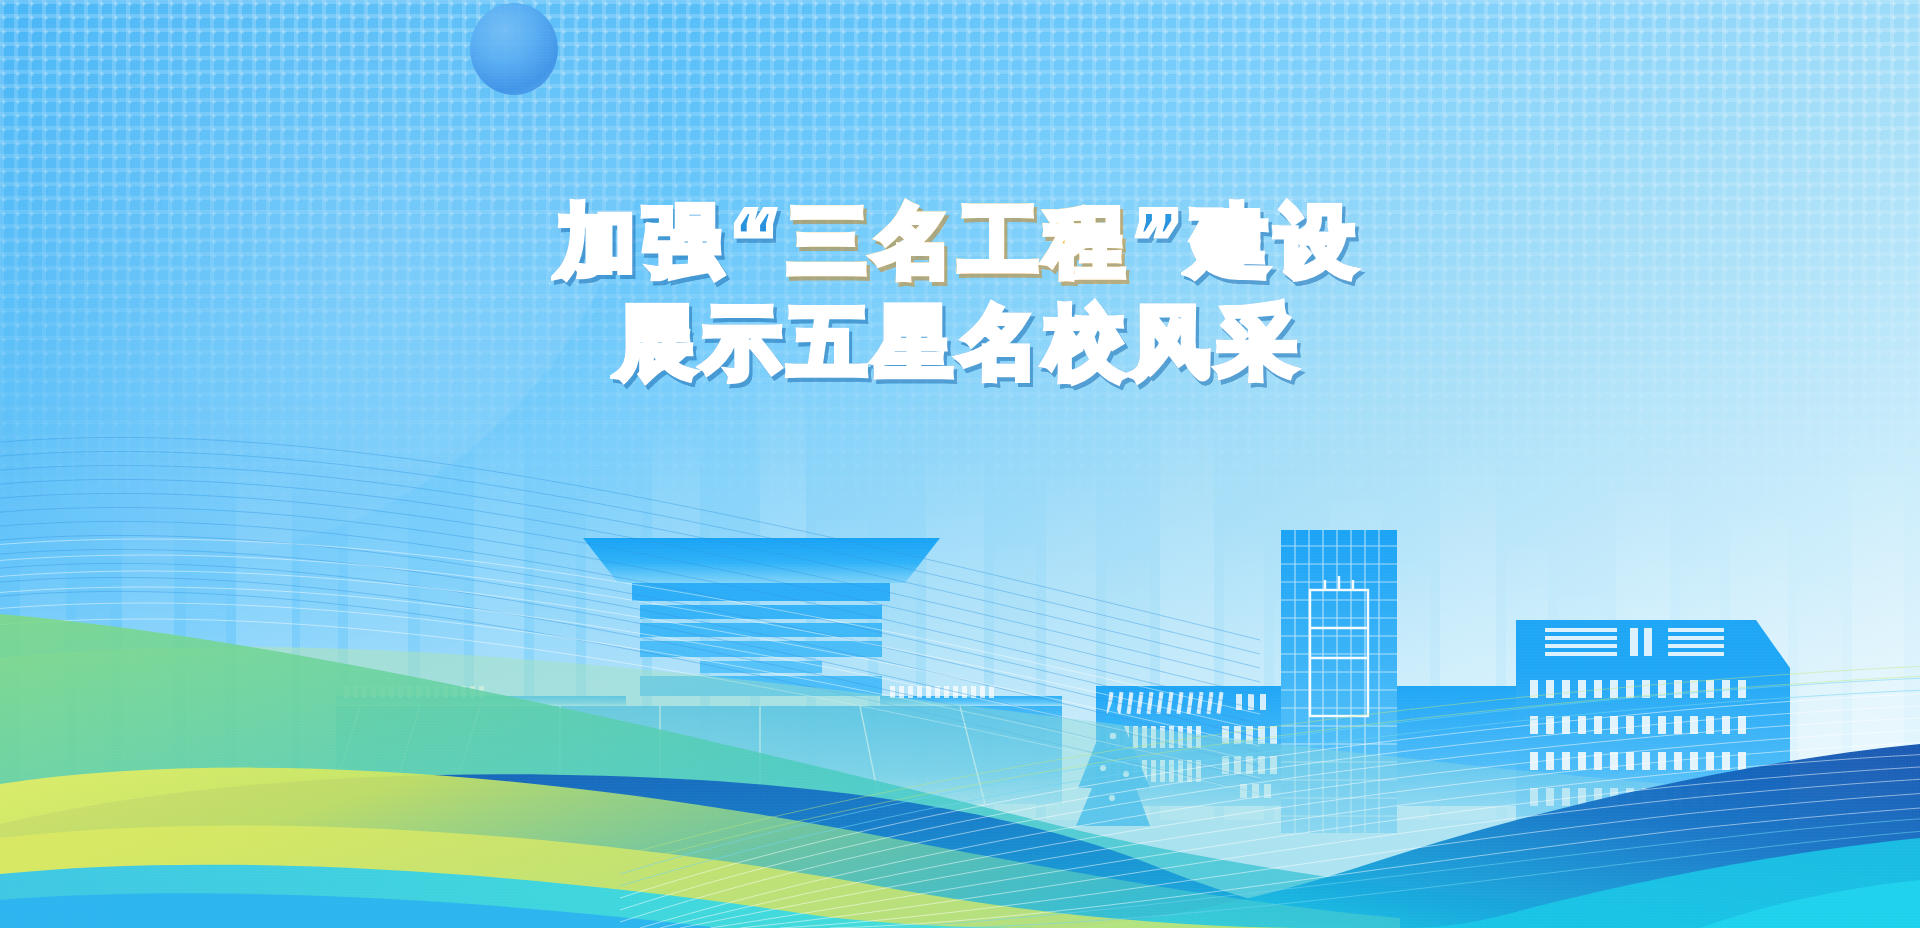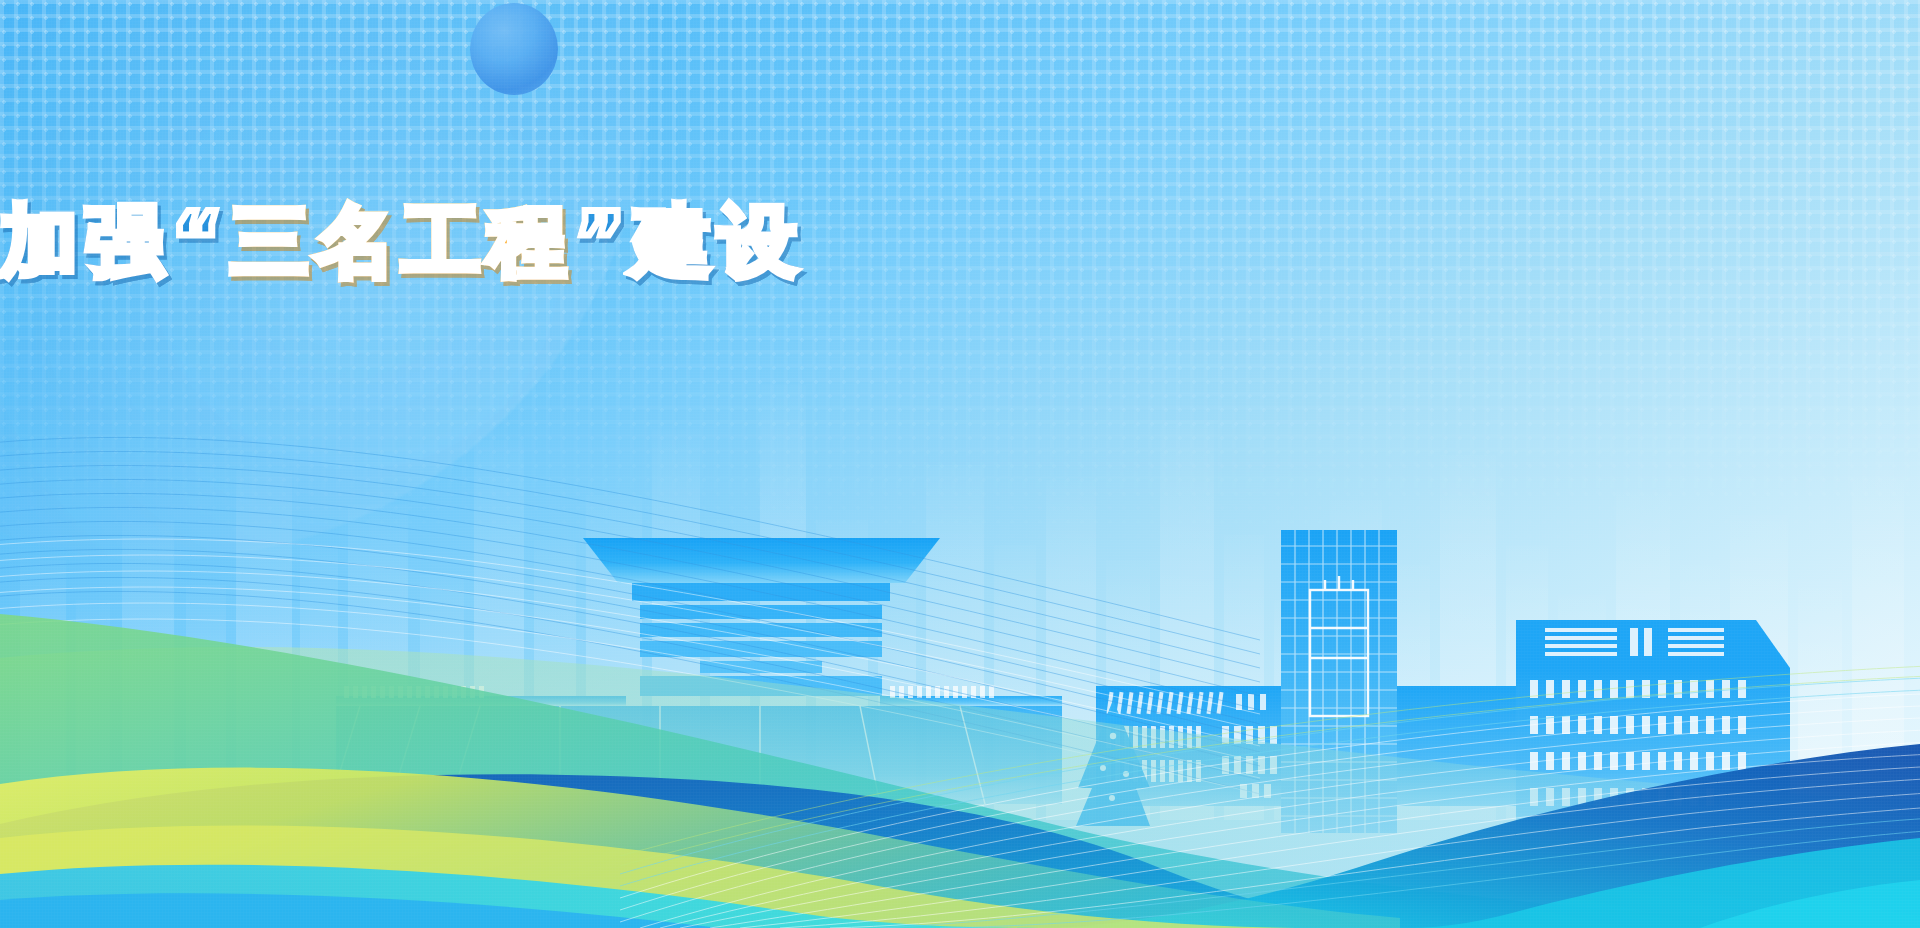--- a/index.html
+++ b/index.html
@@ -75,21 +75,21 @@
     background: radial-gradient(circle at 38% 30%, #74bdf5 0%, #5aaff3 35%, #3f93e8 70%, #5aa8f0 100%);
     filter: blur(.5px);
     opacity: .95;
   }
 
   
   #title-block {
     position: absolute;
     left: 0; right: 0;
     top: 198px;
-    text-align: left;
+    text-align: center;
     z-index: 40;
   }
   .title-line {
     font-family: "DejaVu Sans", "Liberation Sans", sans-serif;
     font-weight: 700;
     letter-spacing: .10em;
     line-height: 1.12;
     white-space: nowrap;
   }
   .title-line-1 { font-size: 78px; }
@@ -198,20 +198,23 @@
         <rect x="1798" y="580" width="44" height="240"></rect>
         <rect x="1852" y="470" width="52" height="350"></rect>
       </g>
     </svg>
   </div>
 
   <div id="title-block">
     <div class="title-line title-line-1">
       <span class="tx">加强</span><span class="tx quote">“</span><span class="tx accent">三名工程</span><span class="tx quote">”</span><span class="tx">建设</span>
     </div>
+    <div class="title-line title-line-2">
+      <span class="tx">展示五星名校风采</span>
+    </div>
   </div>
 
   <div id="skyline">
     <svg viewBox="0 0 1920 460" preserveAspectRatio="none">
       <defs>
         <linearGradient id="bldA" x1="0" y1="0" x2="0" y2="1">
           <stop offset="0%" stop-color="#17a2f5"></stop>
           <stop offset="55%" stop-color="#2eb2f8"></stop>
           <stop offset="100%" stop-color="#7fd3fa"></stop>
         </linearGradient>

